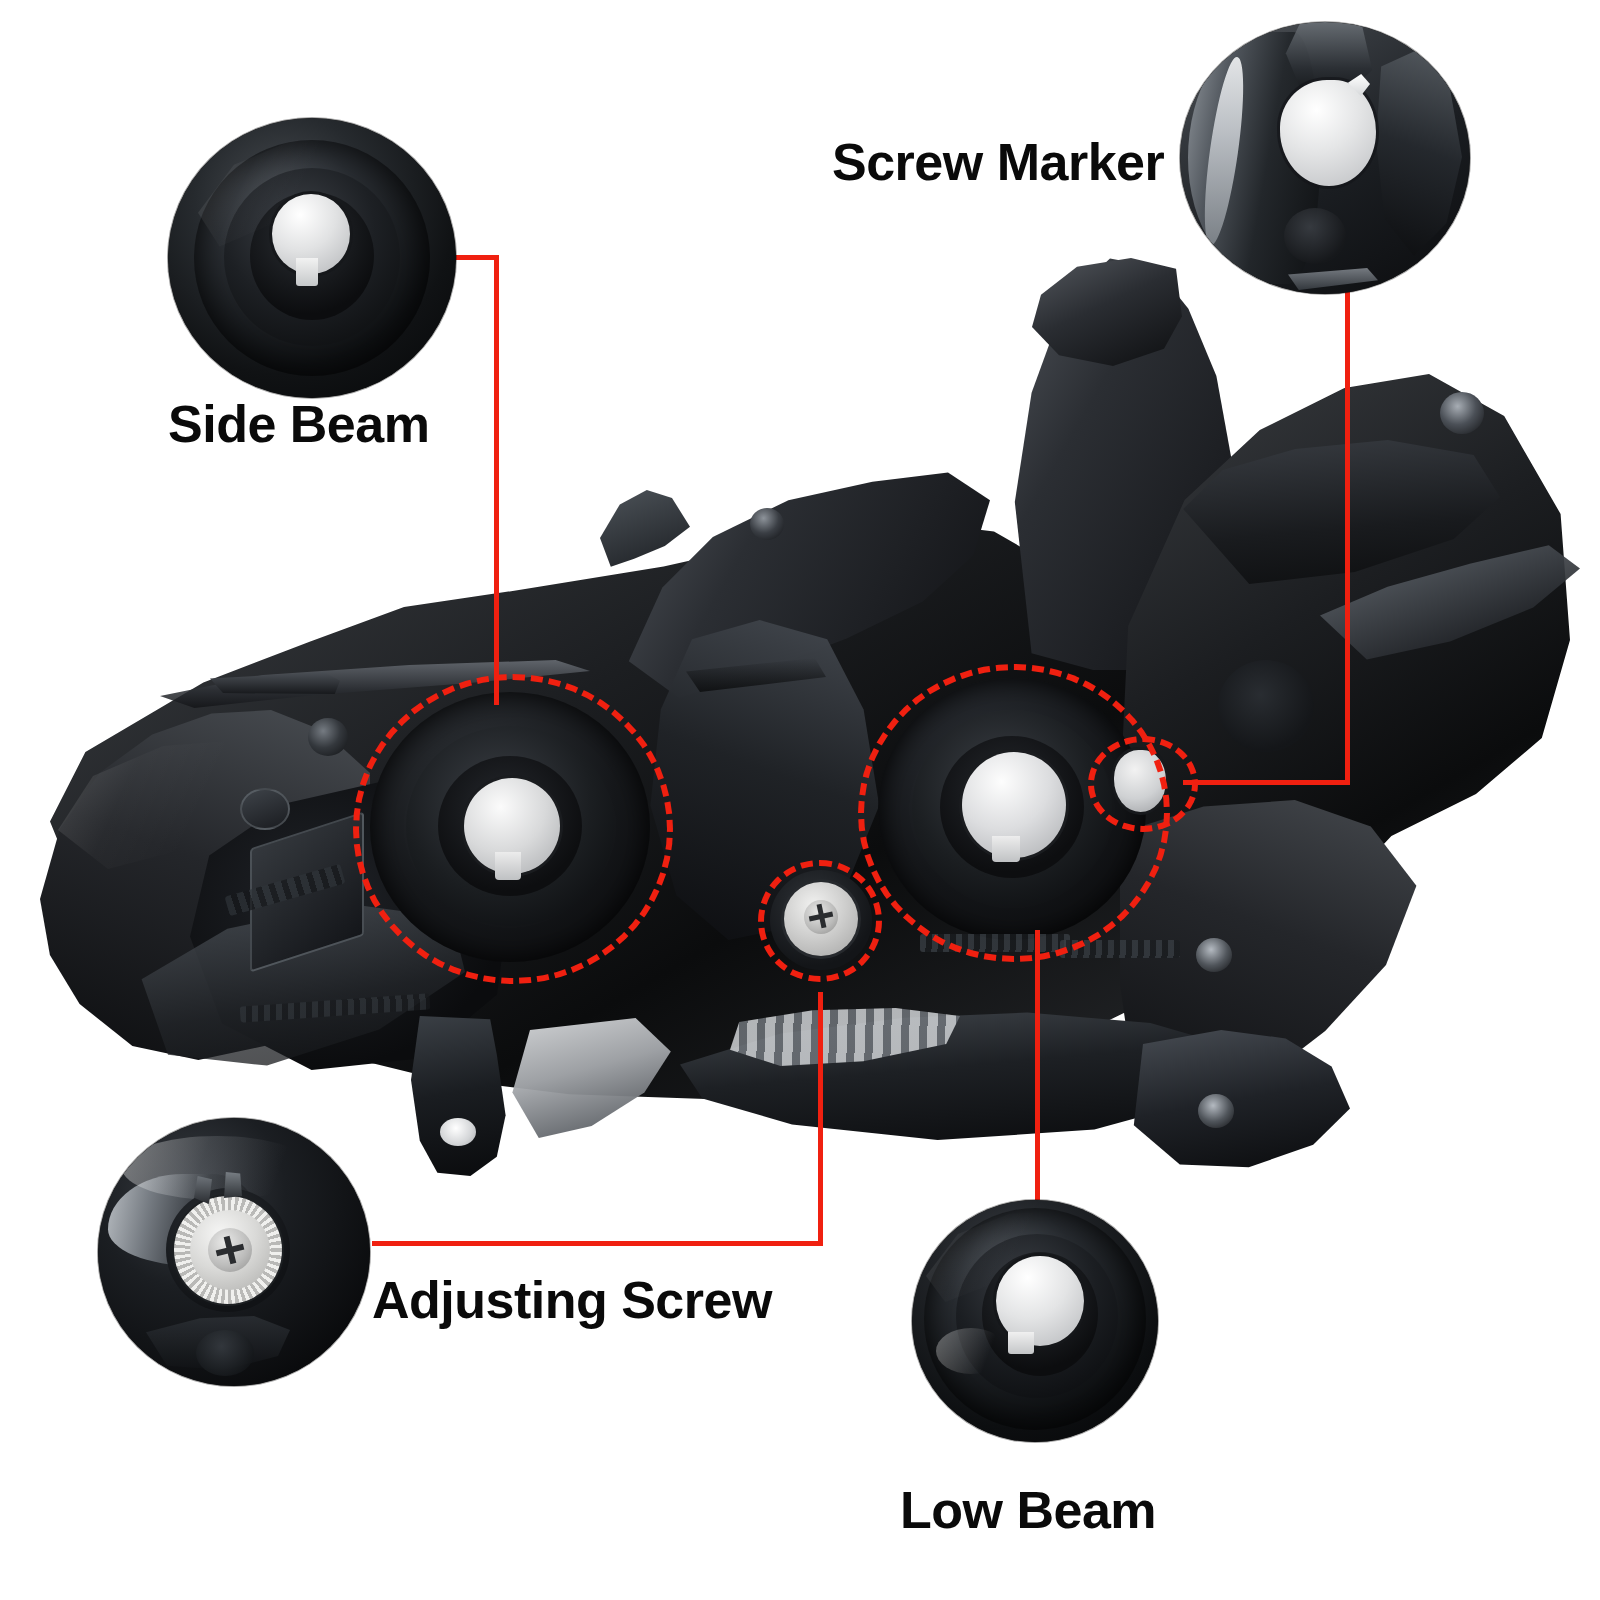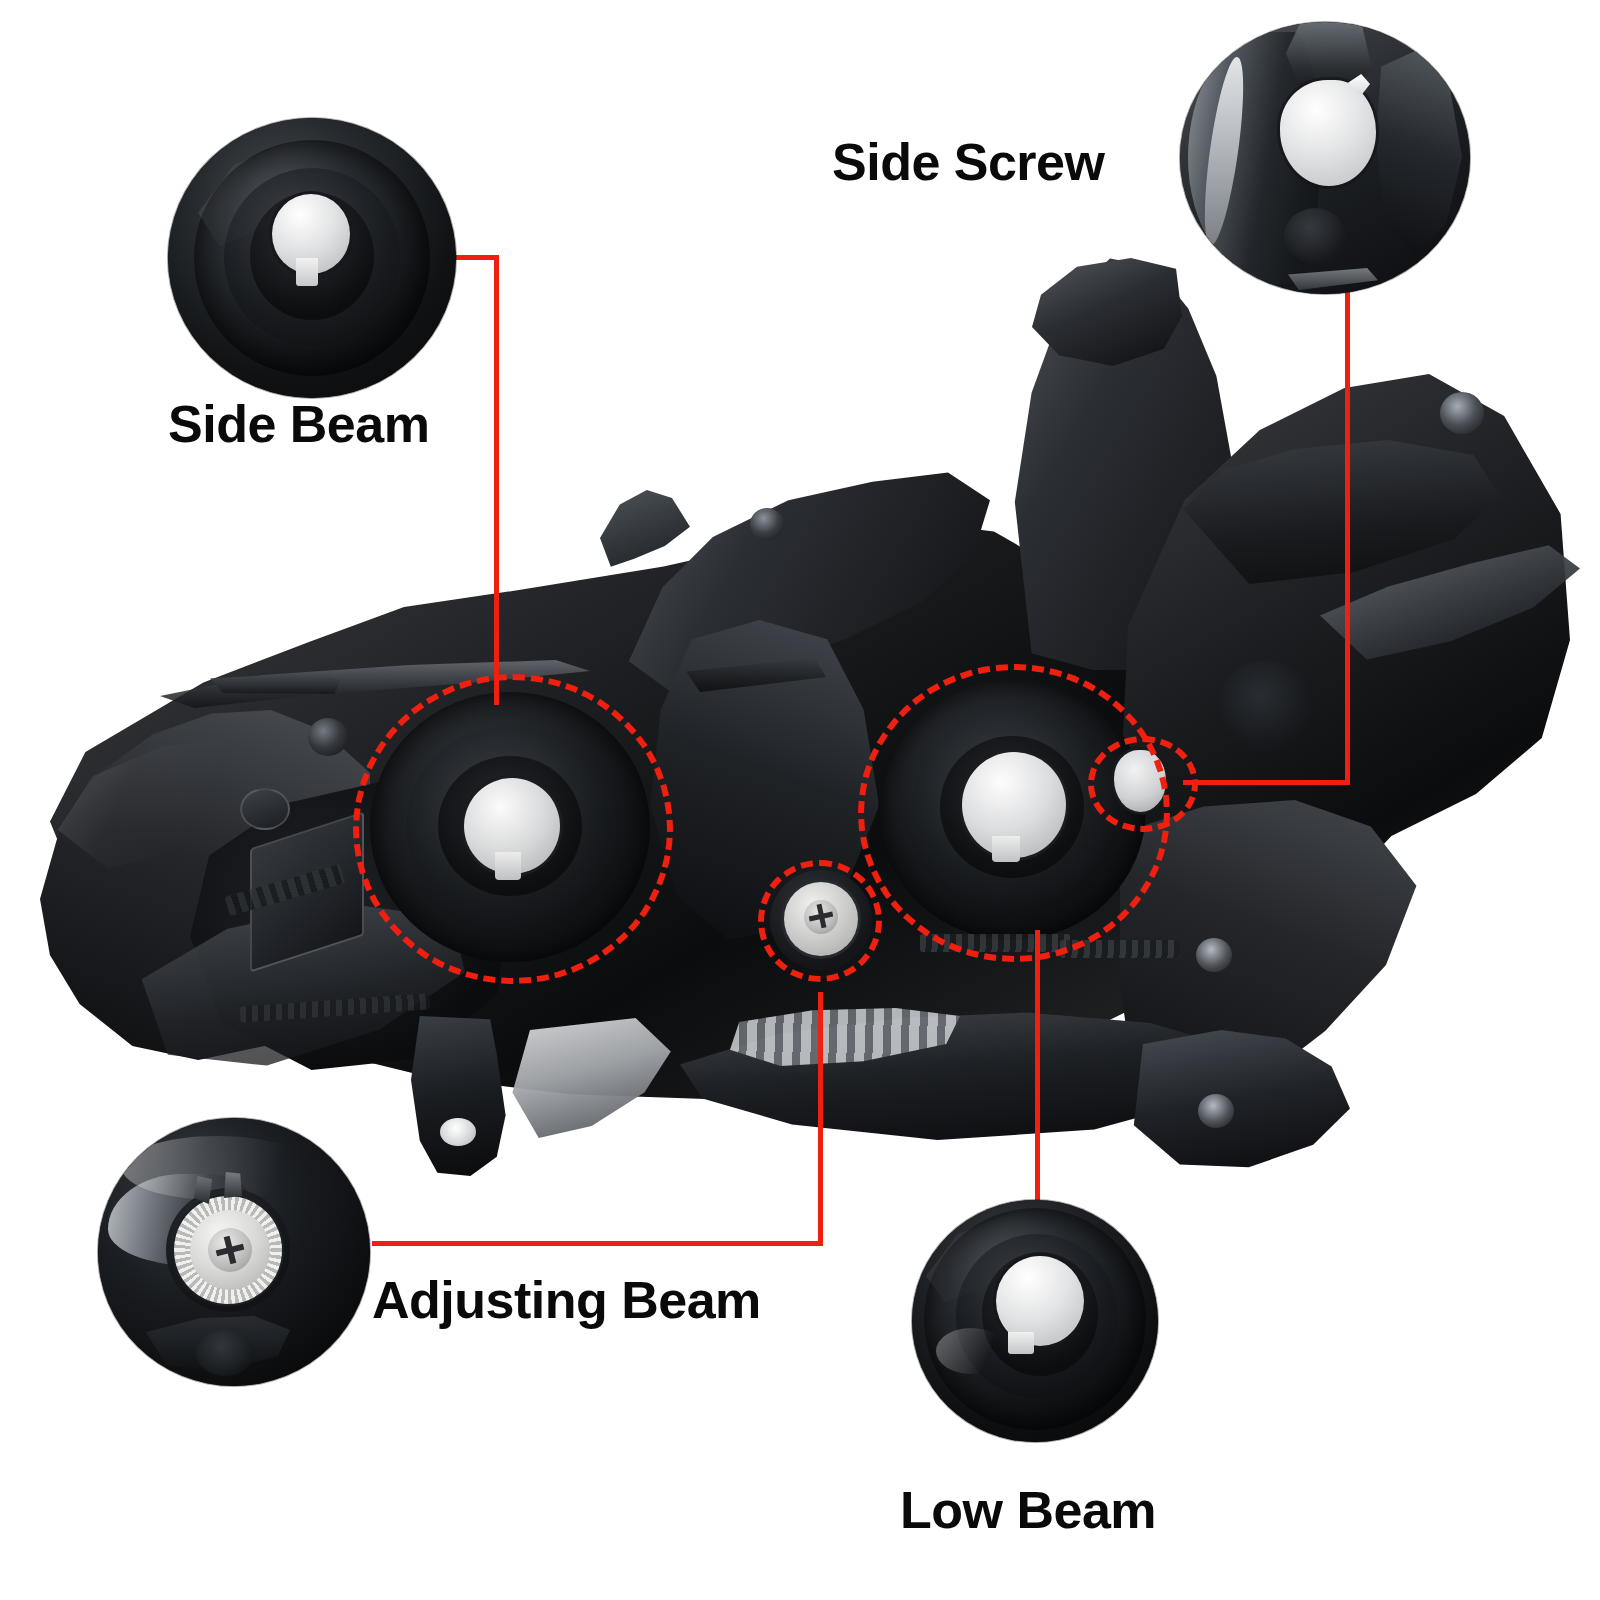--- a/index.html
+++ b/index.html
@@ -460,21 +460,21 @@
       <div class="shape" style="
           left:104px; top:186px; width:62px; height:56px; border-radius:50%;
           background: radial-gradient(circle at 42% 34%, #3c4046 0%, #16181b 72%);
           opacity:0.85;"></div>
       <div class="shape" style="
           left:108px; top:246px; width:90px; height:22px;
           background: linear-gradient(180deg,#8d939a 0%,#3b4046 100%);
           clip-path: polygon(0% 30%, 88% 0%, 100% 56%, 12% 100%); opacity:0.8;"></div>
     </div>
   </div>
-  <div class="callout-label" id="label-side-marker">Side Screw</div>
+  <div class="callout-label" id="label-side-marker">Screw Marker</div>
 
   <div class="inset" style="left:98px; top:1118px; width:272px; height:268px;">
     <div class="inset-inner" style="background: radial-gradient(circle at 34% 28%, #3a3e44 0%, #1b1e22 36%, #0a0b0d 78%, #030304 100%);">
       <div class="shape" style="
           left:10px; top:56px; width:150px; height:92px;
           background: linear-gradient(100deg,#c9ced3 0%,#7d838a 28%,#2b2f34 62%,#121417 100%);
           border-radius: 50% 30% 36% 58% / 60% 50% 50% 40%;
           opacity:0.9;"></div>
       <div class="shape" style="
           left:24px; top:18px; width:190px; height:64px;
@@ -509,21 +509,21 @@
       <div class="shape" style="
           left:42px; top:198px; width:150px; height:54px;
           background: linear-gradient(180deg,#2d3136 0%,#101215 100%);
           clip-path: polygon(4% 30%, 40% 4%, 76% 0%, 100% 26%, 92% 74%, 56% 100%, 18% 92%);
           opacity:0.8;"></div>
       <div class="shape" style="
           left:98px; top:212px; width:58px; height:46px; border-radius:50%;
           background: radial-gradient(circle at 44% 36%, #3a3f45 0%, #14171a 76%); opacity:0.75;"></div>
     </div>
   </div>
-  <div class="callout-label" id="label-adjusting-screw">Adjusting Beam</div>
+  <div class="callout-label" id="label-adjusting-screw">Adjusting Screw</div>
 
   <div class="inset" style="left:912px; top:1200px; width:246px; height:242px;">
     <div class="inset-inner" style="background: radial-gradient(circle at 40% 28%, #3f4349 0%, #212428 32%, #0c0e10 70%, #040405 100%);">
       <div class="socket-ring" style="
           left:12px; top:8px; width:222px; height:222px;
           background: radial-gradient(circle at 38% 26%, #4a4f55 0%, #282c31 30%, #0d0f11 72%, #040505 100%);
           box-shadow: inset 0 0 30px rgba(0,0,0,0.85);"></div>
       <div class="socket-ring" style="
           left:44px; top:34px; width:162px; height:164px;
           background: radial-gradient(circle at 42% 30%, #3a3e44 0%, #1b1e22 48%, #07080a 100%);"></div>

